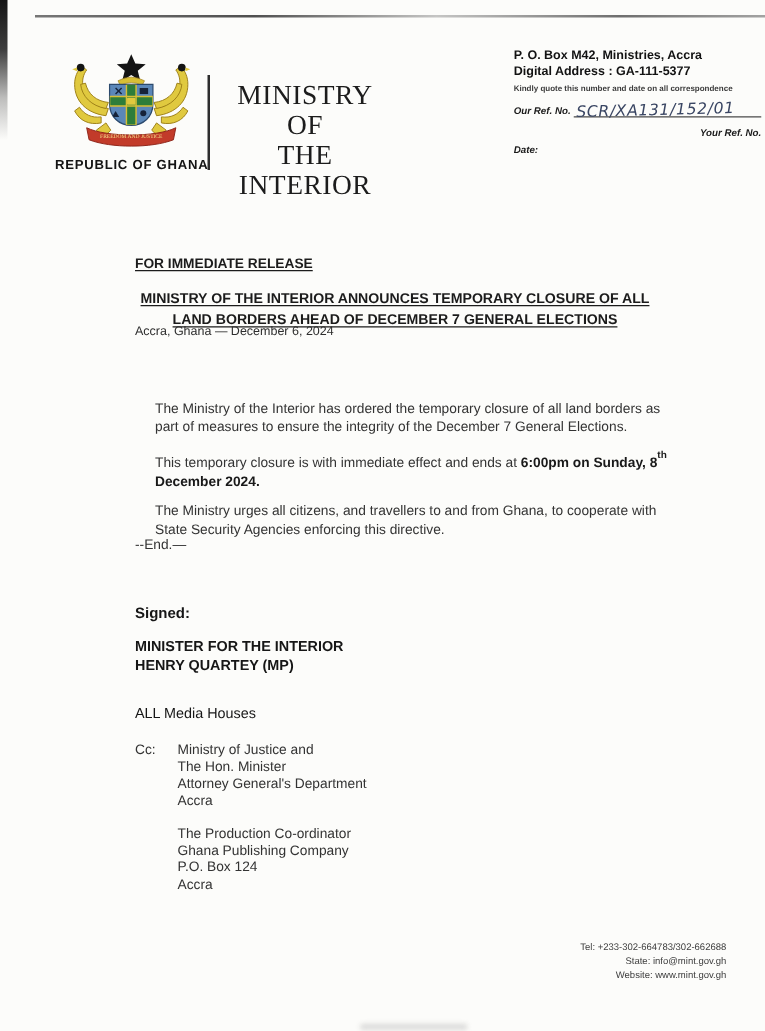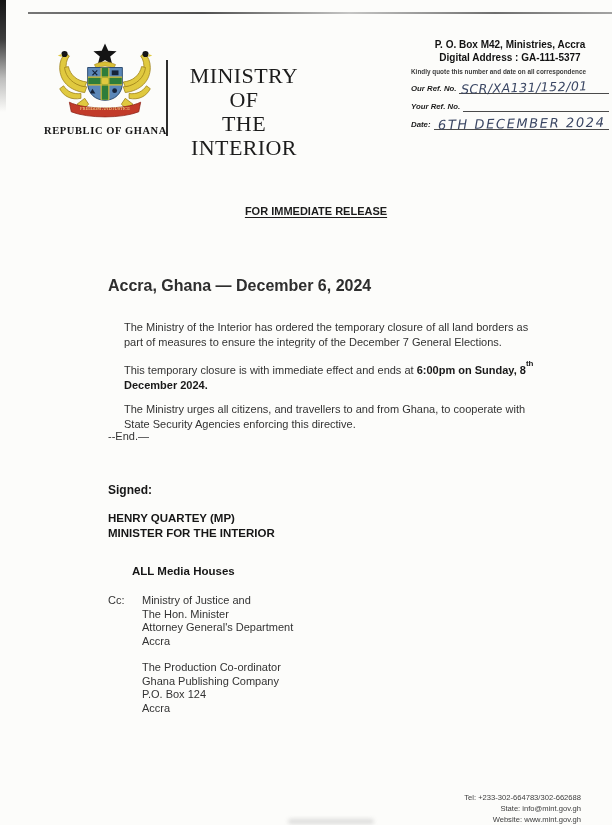--- a/index.html
+++ b/index.html
@@ -12,65 +12,65 @@
   
   .scan-line-top { position:absolute; top:12px; left:28px; right:0; height:1.5px;
     background:linear-gradient(to right, rgba(95,95,95,.85), rgba(60,60,60,.9) 30%, rgba(130,130,130,.45) 55%, rgba(75,75,75,.8) 80%, rgba(115,115,115,.65)); }
   .scan-shadow-left { position:absolute; top:0; left:0; width:6px; height:112px;
     background:linear-gradient(to bottom, #151515, #3d3d3d 35%, rgba(95,95,95,.4) 70%, rgba(130,130,130,0)); }
   .bottom-smudge { position:absolute; left:288px; top:819px; width:86px; height:5px;
     background:#8a8a8a; opacity:.28; filter:blur(2px); border-radius:3px; }
 
   
   .logo-block { position:absolute; left:44px; top:42px; width:122px; text-align:center; }
-  .republic { margin-top:1px; font-family:Liberation Serif, serif; font-weight:700;
+  .republic { margin-top:1px; font-family:Liberation Sans, sans-serif; font-weight:700;
     font-size:10.5px; letter-spacing:.6px; color:#141414; white-space:nowrap; }
   .header-divider { position:absolute; left:166px; top:60px; height:76px; width:1.5px; background:#2d2d2d; }
   .ministry-title { position:absolute; left:167px; top:64px; width:154px; text-align:center;
     font-family:"Liberation Serif", serif; font-size:22px; line-height:24px; color:#1c1c1c; letter-spacing:.4px; }
 
   .address-block { position:absolute; left:411px; top:38px; width:198px; }
-  .addr-bold { font-size:10px; font-weight:700; color:#121212; line-height:13px;text-align:center; }
+  .addr-bold { font-size:10px; font-weight:700; color:#121212; line-height:13px; }
   .addr-note { font-size:6.4px; color:#3c3c3c; margin-top:4px; font-weight:600; white-space:nowrap; }
   .ref-row { display:flex; align-items:flex-end; }
   .ref-label { font-size:7.8px; font-weight:700; font-style:italic; color:#1a1a1a;
     white-space:nowrap; padding-bottom:1px; }
   .ref-line { flex:1; border-bottom:1.2px solid #4a4a4a; margin-left:3px;
     display:flex; align-items:flex-end; overflow:visible; }
   .our-ref { margin-top:3px; } .our-ref .ref-line { height:15px; }
-  .your-ref { margin-top:8px; } .your-ref .ref-line { height:8px; }
+  .your-ref { margin-top:8px;flex-direction:column; } .your-ref .ref-line { height:8px; }
   .date-row { margin-top:2px;justify-content:space-between; } .date-row .ref-line { height:15px; }
   .handwriting { font-family:"DejaVu Sans", sans-serif; font-style:italic;
     color:#3a4663; white-space:nowrap; }
   .hw-ref { font-size:12.5px; letter-spacing:.5px; transform:rotate(-1.5deg); margin:0 0 -2px 2px; }
   .hw-date { font-size:13px; letter-spacing:1.6px; transform:rotate(-1deg); margin:0 0 -2px 4px; }
 
   
-  .release-line { position:absolute; left:108px; top:205px; width:416px; text-align:center;
+  .release-line { position:absolute; left:108px; top:205px; width:416px; 
     font-size:11px; font-weight:700; color:#1c1c1c; }
   .release-line span, .headline-line span { text-decoration:underline; text-underline-offset:2px; }
   .headline { position:absolute; left:98px; top:231px; width:436px; text-align:center;
     font-size:11.3px; font-weight:700; line-height:17px; color:#1b1b1b; }
   .headline-line { white-space:nowrap; }
-  .dateline { position:absolute; left:108px; top:277px; font-size:16px; color:#2e2e2e;font-weight:bold; }
+  .dateline { position:absolute; left:108px; top:260px; font-size:10px; color:#2e2e2e; }
   .para { position:absolute; left:108px; width:418px; font-size:11px; line-height:15px; color:#333; margin:16px; }
   .p1 { top:304px; } .p2 { top:343px; } .p3 { top:386px; }
   .b { font-weight:700; color:#191919; }
   sup.b { font-size:8px; position:relative; top:-3px; }
   .end-mark { position:absolute; left:108px; top:430px; font-size:11px; color:#333; }
 
   .signed-label { position:absolute; left:108px; top:483px; font-size:12px; font-weight:700; color:#161616; }
   .signatory { position:absolute; left:108px; top:511px; font-size:11.5px; font-weight:700;
     line-height:15px; color:#161616; }
-  .media-label { position:absolute; left:108px; top:565px; font-size:11.5px; font-weight:700; color:#161616;margin-left:24px; }
+  .media-label { position:absolute; left:108px; top:565px; font-size:11.5px; font-weight:400; color:#161616; }
   .cc-section { position:absolute; left:108px; top:594px; display:flex; font-size:11px; color:#333; line-height:13.6px; }
   .cc-label { width:34px; }
   .cc-block2 { position:absolute; left:142px; top:661px; font-size:11px; color:#333; line-height:13.6px; }
 
-  .footer { position:absolute; top:792px; right:31px; text-align:right;
+  .footer { position:absolute; top:752px; right:31px; text-align:right;
     font-size:7.6px; line-height:11px; color:#3d3d3d; }
 </style>
 </head>
 <body>
 
 <div class="page">
 
   <div class="scan-line-top"></div>
   <div class="scan-shadow-left"></div>
 
@@ -140,46 +140,47 @@
       </span>
     </div>
 
     <div class="ref-row your-ref">
       <span class="ref-label">Your Ref. No.</span>
       <span class="ref-line"></span>
     </div>
 
     <div class="ref-row date-row">
       <span class="ref-label">Date:</span>
-      <span class="ref-line">
-        <span class="handwriting hw-date">6TH DECEMBER 2024</span>
-      </span>
     </div>
   </div>
 
   <div class="release-line">
     <span>FOR IMMEDIATE RELEASE</span>
   </div>
 
+  <div class="headline">
+    <div class="headline-line"><span>MINISTRY OF THE INTERIOR ANNOUNCES TEMPORARY CLOSURE OF ALL</span></div>
+    <div class="headline-line"><span>LAND BORDERS AHEAD OF DECEMBER 7 GENERAL ELECTIONS</span></div>
+  </div>
 
   <div class="dateline">Accra, Ghana — December 6, 2024</div>
 
   <p class="para p1">The Ministry of the Interior has ordered the temporary closure of all land borders as part of measures to ensure the integrity of the December 7 General Elections.</p>
 
   <p class="para p2"><span>This temporary closure is with immediate effect and ends at </span><span class="b">6:00pm on Sunday, 8</span><sup class="b">th</sup><span class="b"> December 2024.</span></p>
 
   <p class="para p3">The Ministry urges all citizens, and travellers to and from Ghana, to cooperate with State Security Agencies enforcing this directive.</p>
 
   <div class="end-mark">--End.—</div>
 
   <div class="signed-label">Signed:</div>
 
   <div class="signatory">
+    <div>MINISTER FOR THE INTERIOR</div>
     <div>HENRY QUARTEY (MP)</div>
-    <div>MINISTER FOR THE INTERIOR</div>
   </div>
 
   <div class="media-label">ALL Media Houses</div>
 
   <div class="cc-section">
     <div class="cc-label">Cc:</div>
     <div>
       <div>Ministry of Justice and</div>
       <div>The Hon. Minister</div>
       <div>Attorney General's Department</div>

